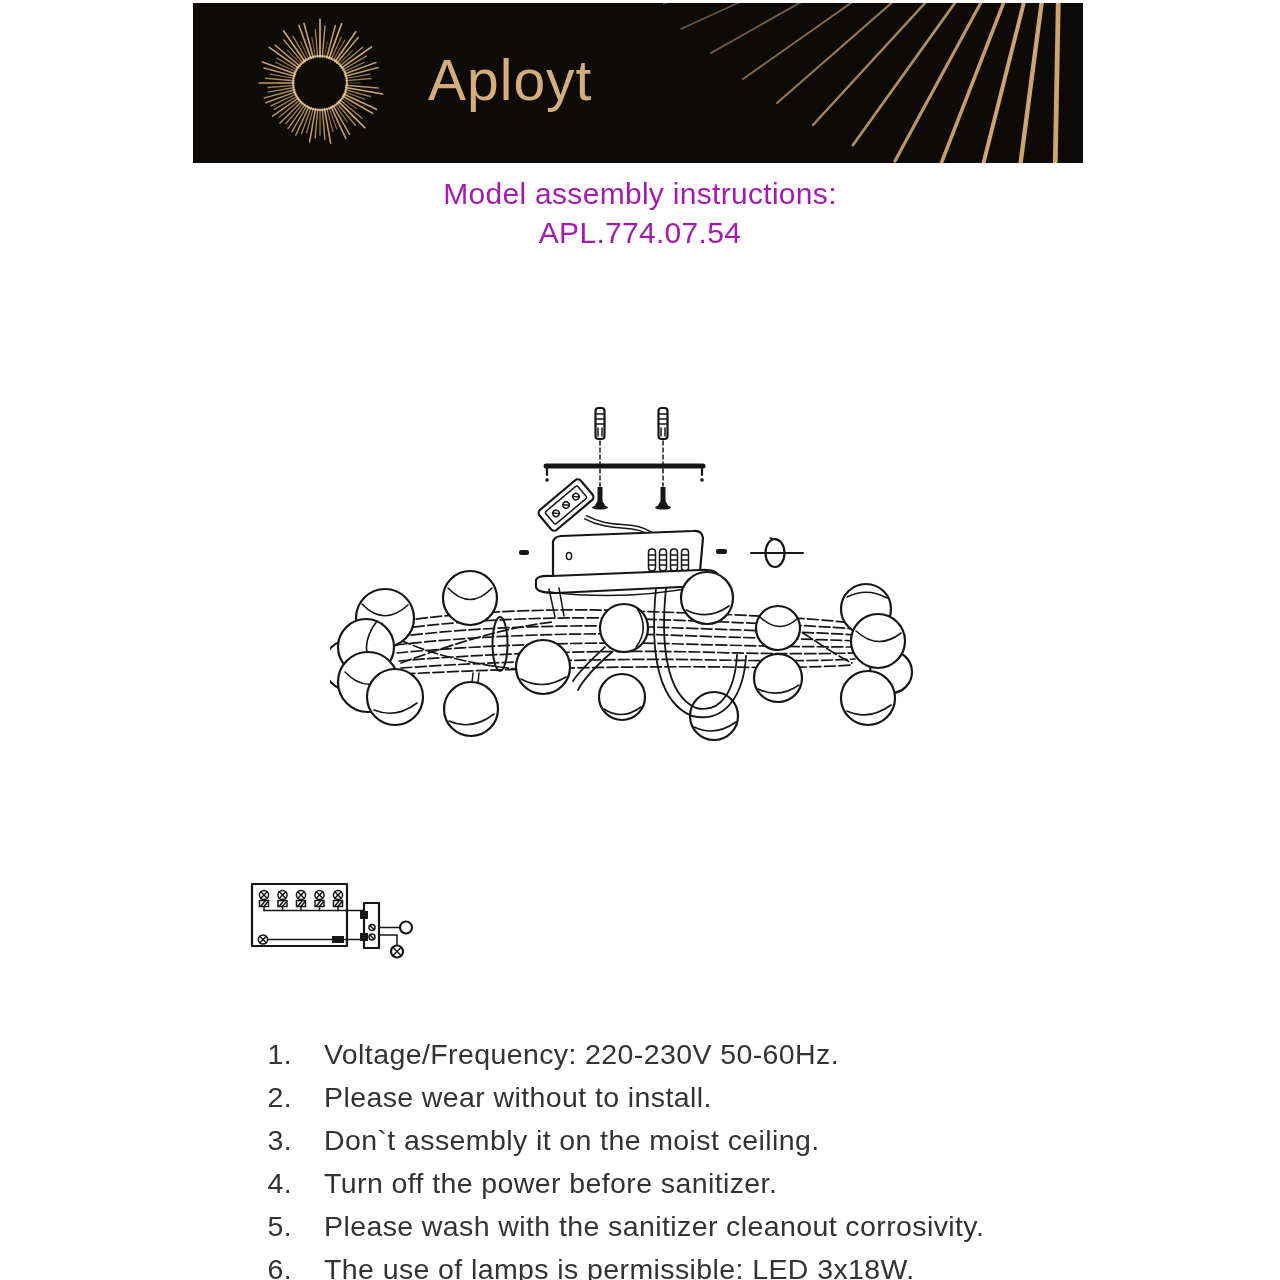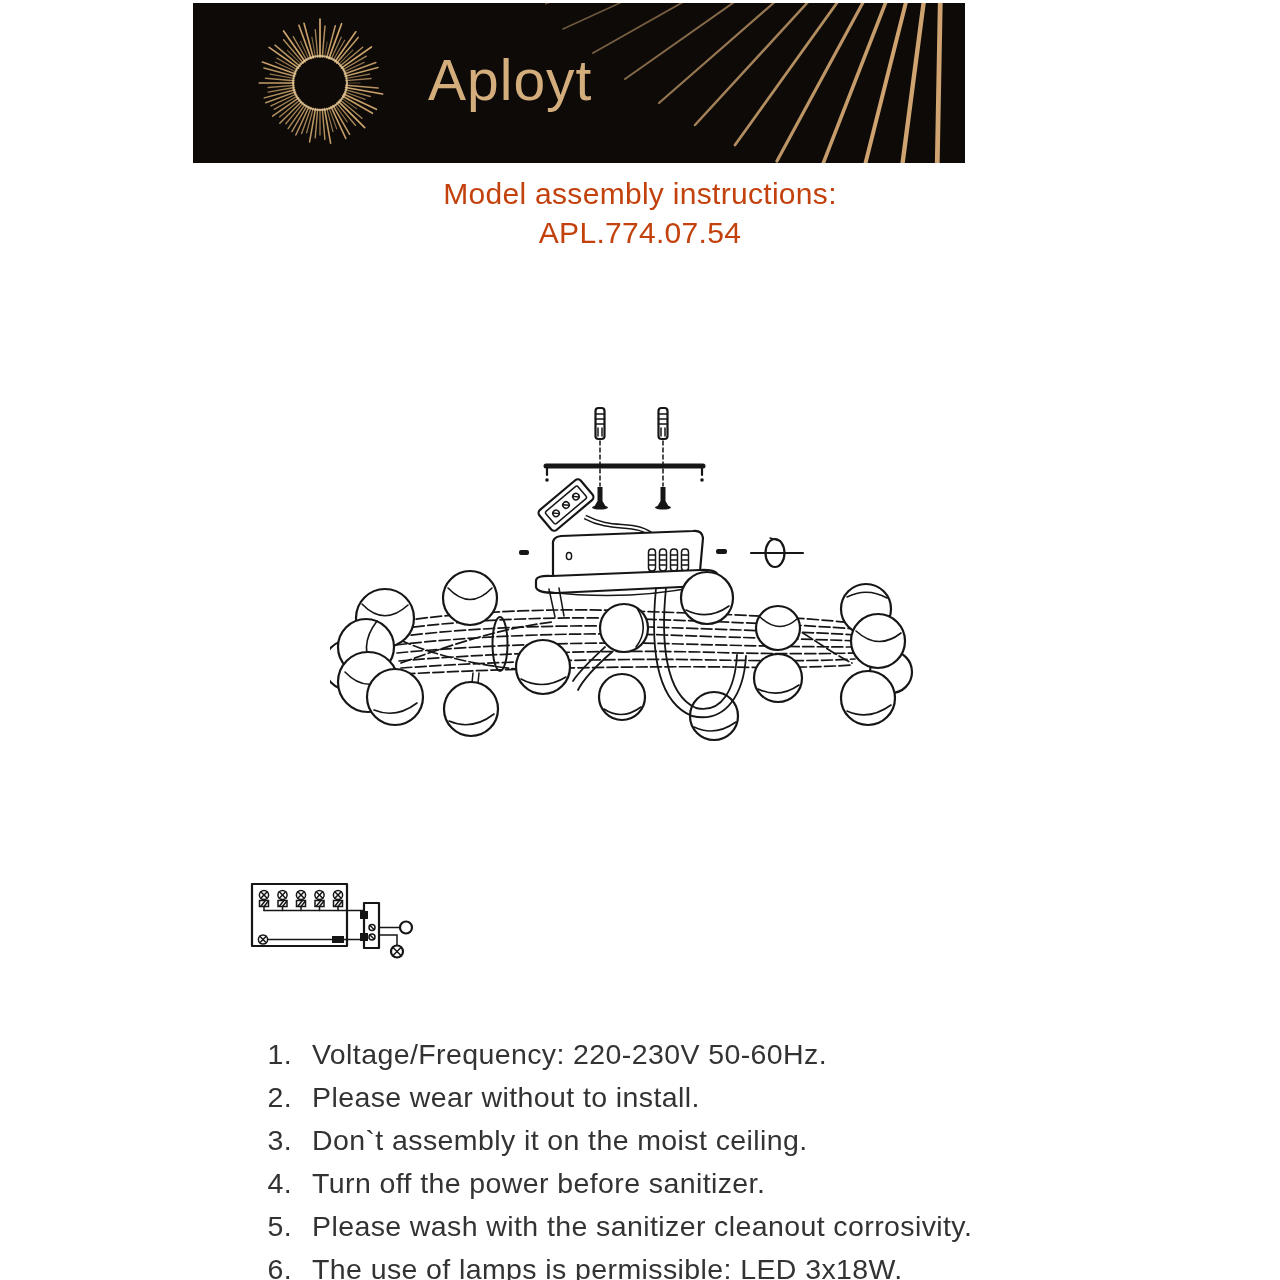--- a/index.html
+++ b/index.html
@@ -1,43 +1,43 @@
 <!DOCTYPE html>
 <html><head>
 <meta charset="utf-8">
 <style>
   html,body{margin:0;padding:0;background:#ffffff;}
   .page{position:relative;width:1280px;height:1280px;background:#ffffff;overflow:hidden;
         font-family:"Liberation Sans","DejaVu Sans",sans-serif;color:#3a3a3a;}
   
-  .banner{position:absolute;left:193px;top:3px;width:772px;height:160px;background:#0d0a08;overflow:hidden;}
+  .banner{position:absolute;left:193px;top:3px;width:890px;height:160px;background:#0d0a08;overflow:hidden;}
   .sunburst{position:absolute;left:60px;top:10px;width:134px;height:140px;}
   .brand{position:absolute;left:235px;top:50%;transform:translateY(-54%);
          font-size:57px;font-weight:400;letter-spacing:1px;color:#d4ad7c;line-height:1;}
   .corner-rays{position:absolute;right:0;top:0;width:420px;height:160px;}
   
   .title-block{position:absolute;left:0;top:174px;width:1280px;text-align:center;
-               font-size:30px;line-height:39px;color:#c2410c;letter-spacing:0.3px;}
+               font-size:30px;line-height:39px;color:#a21caf;letter-spacing:0.3px;}
   
   .assembly{position:absolute;left:330px;top:395px;width:680px;height:380px;}
   .wiring{position:absolute;left:240px;top:875px;width:190px;height:115px;}
   .ln{fill:none;stroke:#161616;stroke-width:2.2;stroke-linecap:round;stroke-linejoin:round;}
   .thin{fill:none;stroke:#161616;stroke-width:1.5;stroke-linecap:round;}
   .tube{fill:none;stroke:#161616;stroke-width:1.7;stroke-dasharray:11 3.5;stroke-linecap:round;}
   .swoop{fill:none;stroke:#161616;stroke-width:1.8;stroke-linecap:round;}
   .ball{fill:#ffffff;stroke:#161616;stroke-width:2.2;}
   .seam{fill:none;stroke:#161616;stroke-width:1.6;stroke-linecap:round;}
   .blk{fill:#161616;stroke:none;}
   .wht{fill:#ffffff;}
   
   .instructions{position:absolute;left:248px;top:1033px;width:820px;
                 font-size:28.5px;line-height:43px;color:#333333;letter-spacing:0.4px;}
   .li{display:flex;}
   .li .num{width:44px;text-align:right;flex:0 0 44px;}
-  .li .txt{margin-left:20px;}
+  .li .txt{margin-left:32px;}
 </style>
 </head>
 <body>
 
 <div class="page">
 
   <header class="banner">
     <svg class="sunburst" viewBox="-67 -70 134 140">
       <g id="sunrays" stroke="#d2a96f" stroke-linecap="round">
           <line x1="26.0" y1="0.0" x2="40.0" y2="0.0" stroke-width="0.90" stroke-opacity="0.45"></line>

